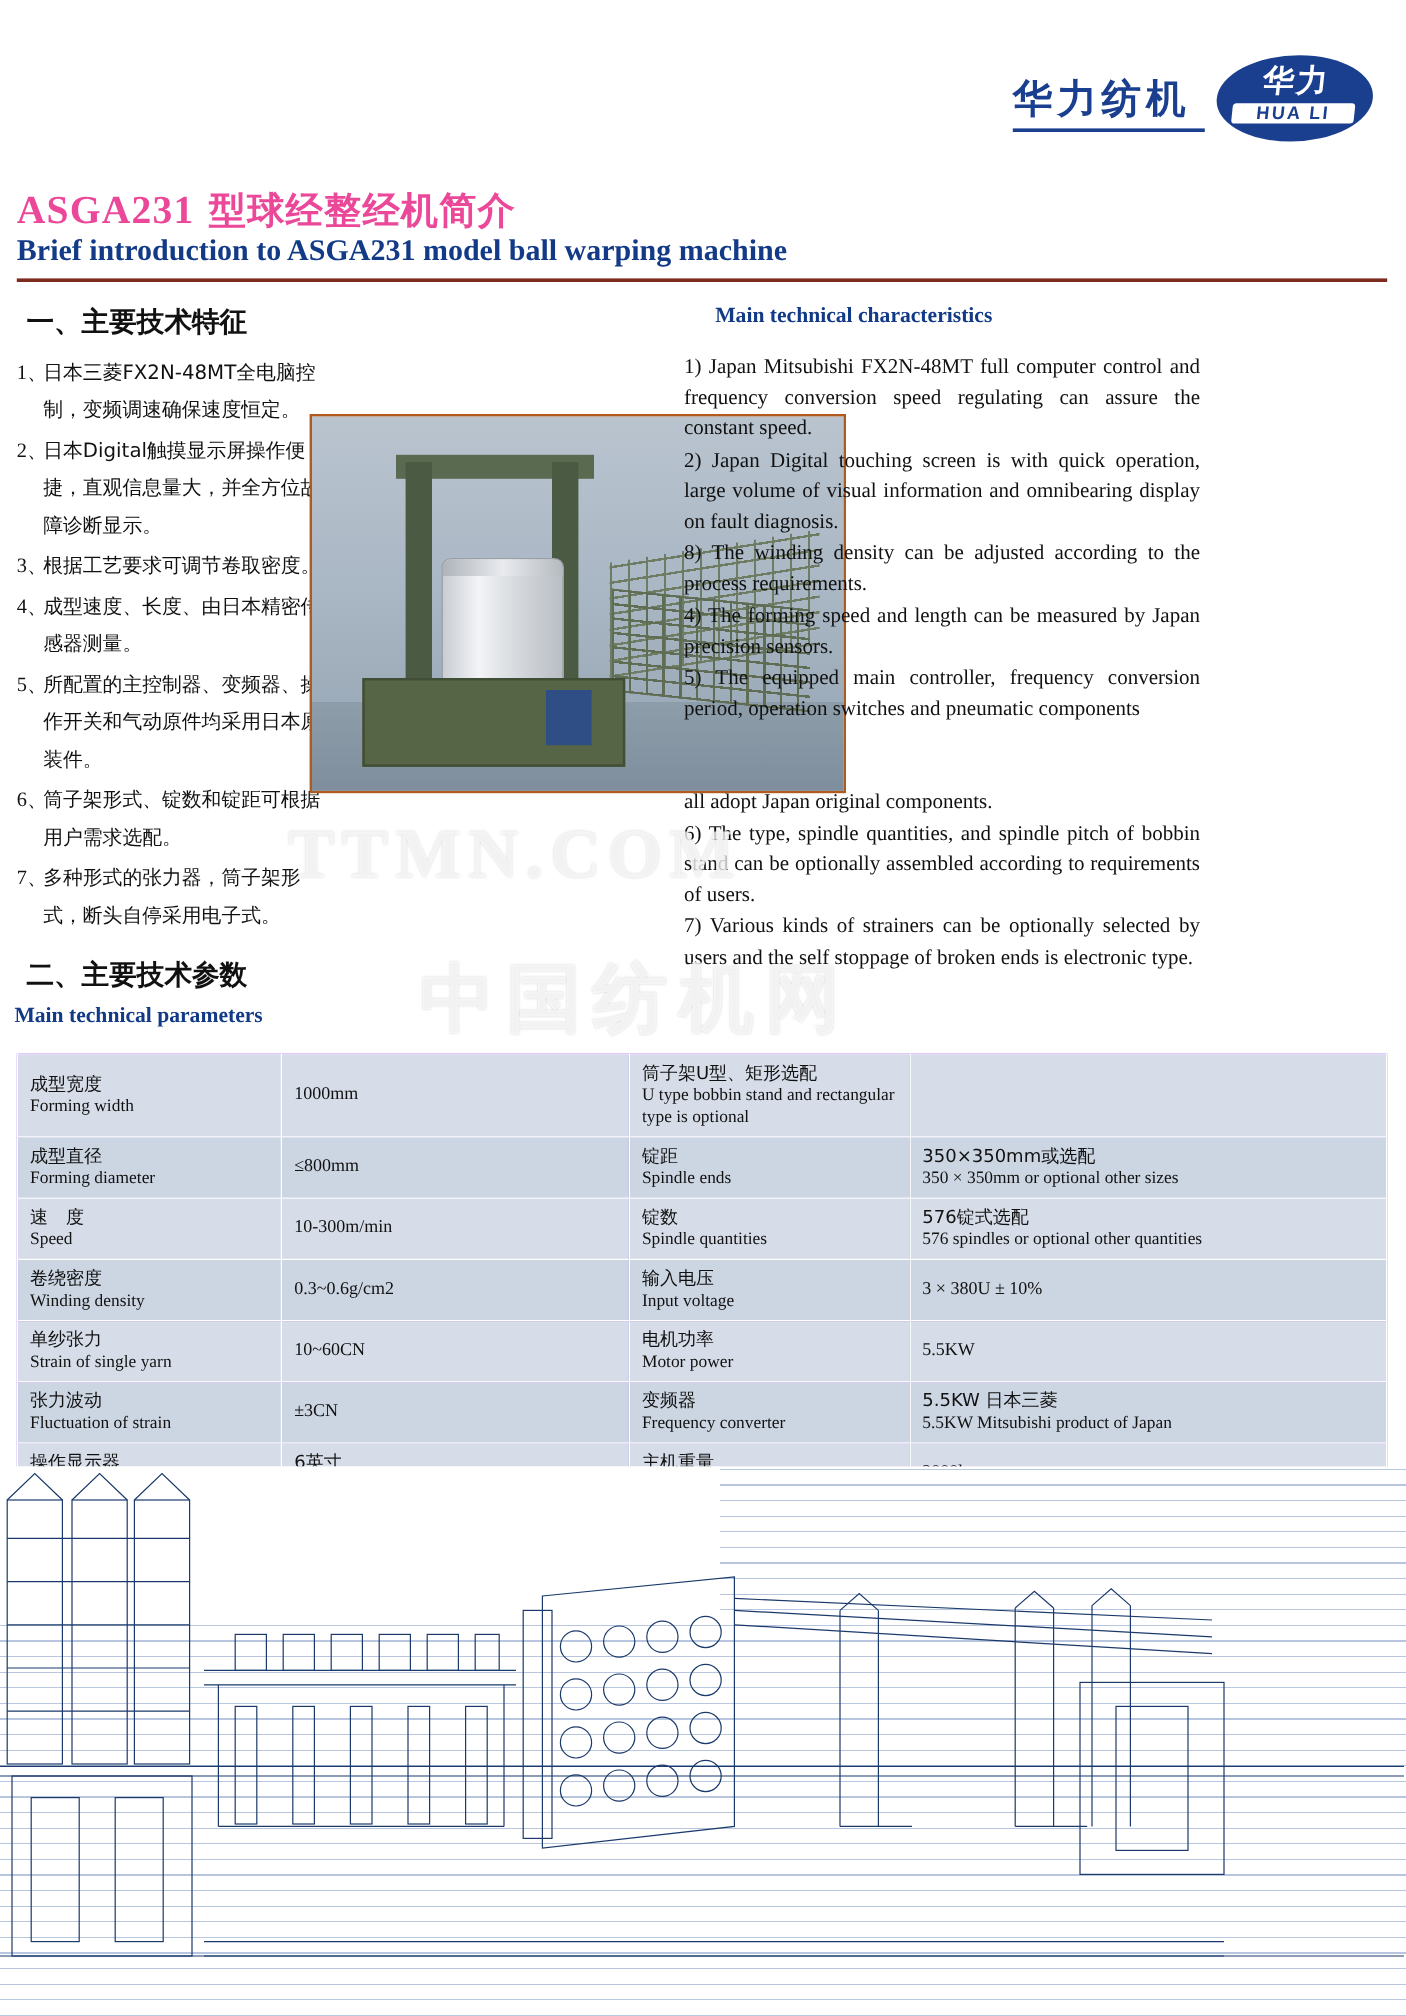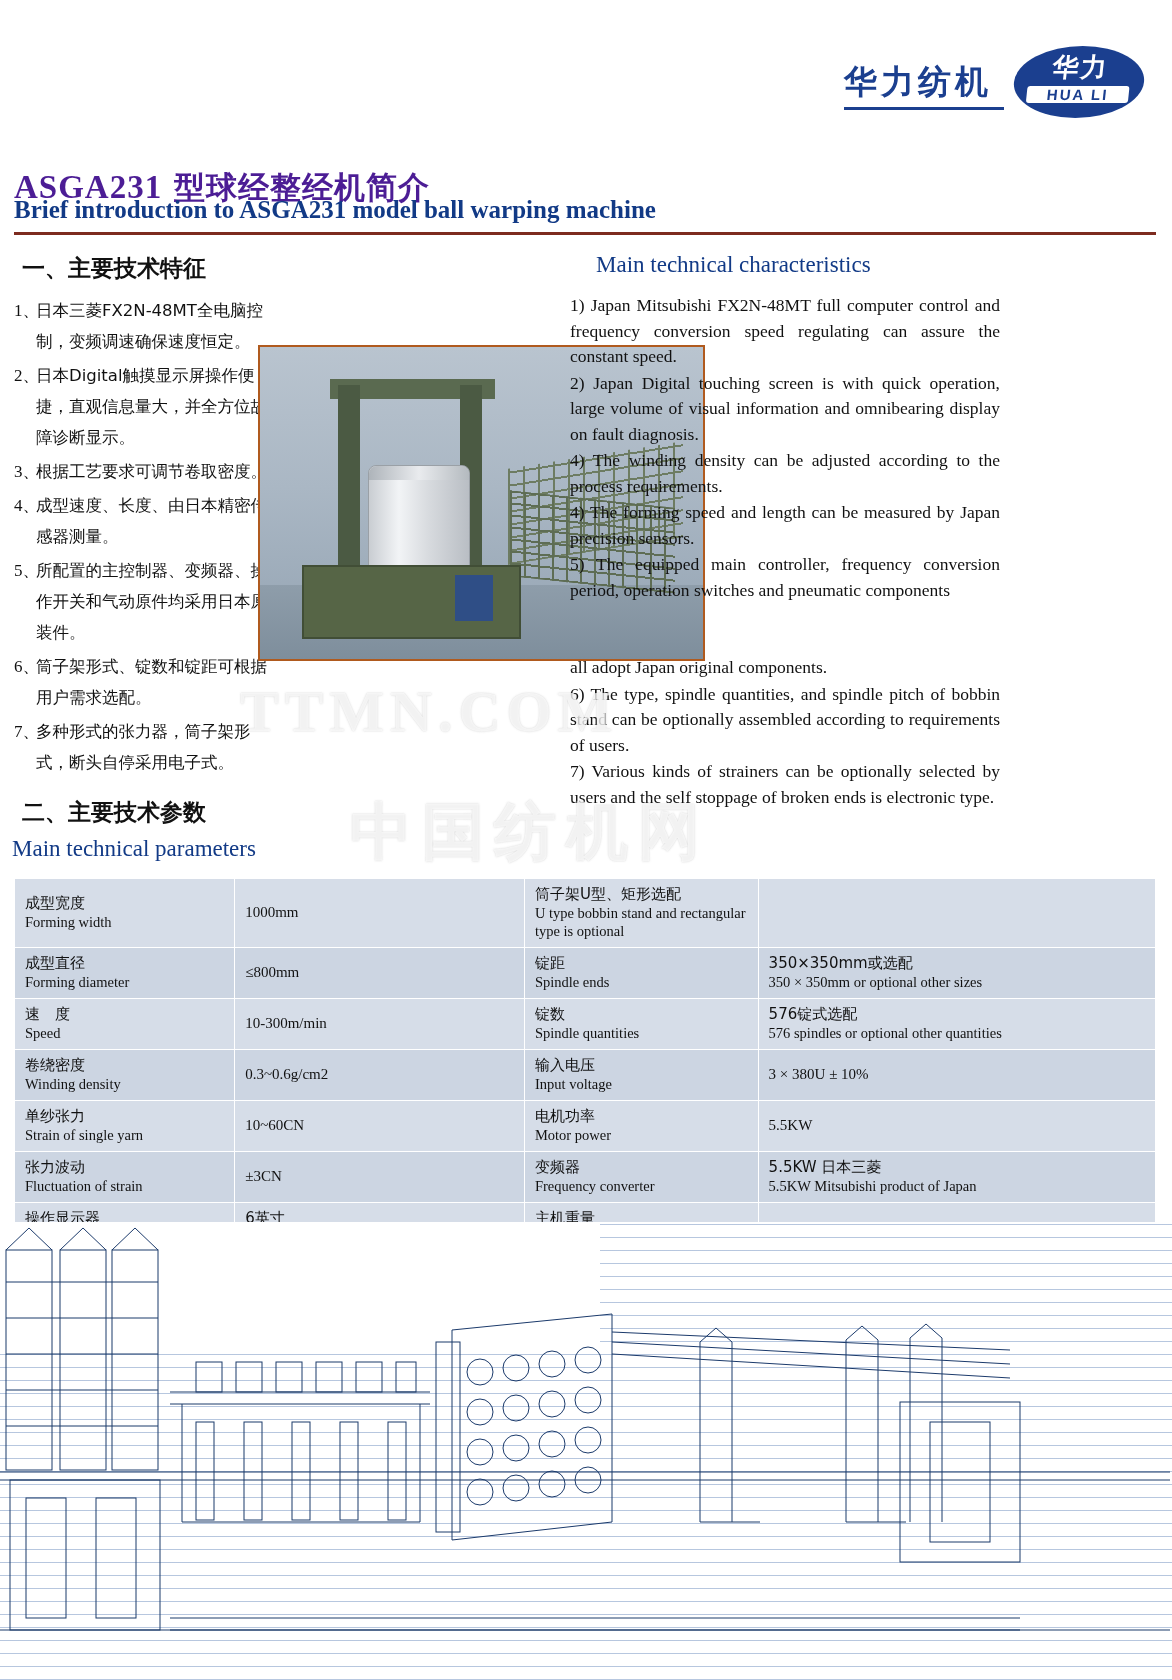--- a/index.html
+++ b/index.html
@@ -34,40 +34,40 @@
   .logo-oval .en{
     position:absolute;left:14px;right:14px;top:40px;text-align:center;
     background:#fff;color:#1b3f8f;font-family:"Liberation Sans",sans-serif;
     font-size:15px;font-weight:bold;letter-spacing:2px;border-radius:3px;
   }
 
   
   .title-cn{
     position:absolute;left:14px;top:155px;
     font-family:"DejaVu Sans",sans-serif;
-    font-size:31px;font-weight:bold;color:#4c1d95;letter-spacing:1px;margin-top:12px;
+    font-size:31px;font-weight:bold;color:#ec4899;letter-spacing:1px;
   }
   .title-cn .model{font-family:"Liberation Serif",serif;font-size:33px;}
   .title-en{
     position:absolute;left:14px;top:196px;
     font-family:"Liberation Serif",serif;
     font-size:25px;font-weight:bold;color:#123a86;
   }
   .rule{
     position:absolute;left:14px;top:232px;width:1142px;height:3px;background:#7d2b1f;
   }
 
   
   .h-cn{
     font-family:"DejaVu Sans",sans-serif;
     font-size:23px;font-weight:bold;color:#111;
   }
   .h-en{
     font-family:"Liberation Serif",serif;
-    font-size:23px;font-weight:normal;color:#123a86;
+    font-size:18px;font-weight:bold;color:#123a86;
   }
   #sec1-cn{position:absolute;left:22px;top:253px;}
   #sec1-en{position:absolute;left:596px;top:252px;}
 
   
   .left-col{position:absolute;left:14px;top:295px;width:255px;}
   .li{display:flex;margin-bottom:3px;}
   .li .num{
     font-family:"Liberation Serif",serif;font-size:17px;width:22px;flex:none;line-height:31px;
   }
@@ -226,21 +226,21 @@
     <div class="ph-frameL"></div>
     <div class="ph-frameR"></div>
     <div class="ph-roll"></div>
     <div class="ph-base"></div>
     <div class="ph-panel"></div>
   </div>
 
   <div class="right-col">
     <p>1) Japan Mitsubishi FX2N-48MT full computer control and frequency conversion speed regulating can assure the constant speed.</p>
     <p>2) Japan Digital touching screen is with quick operation, large volume of visual information and omnibearing display on fault diagnosis.</p>
-    <p>4) The winding density can be adjusted according to the process requirements.</p>
+    <p>8) The winding density can be adjusted according to the process requirements.</p>
     <p>4) The forming speed and length can be measured by Japan precision sensors.</p>
     <p>5) The equipped main controller, frequency conversion period, operation switches and pneumatic components</p>
   </div>
 
   <div class="right-wide">
     <p>all adopt Japan original components.</p>
     <p>6) The type, spindle quantities, and spindle pitch of bobbin stand can be optionally assembled according to requirements of users.</p>
     <p>7) Various kinds of strainers can be optionally selected by users and the self stoppage of broken ends is electronic type.</p>
   </div>
 

